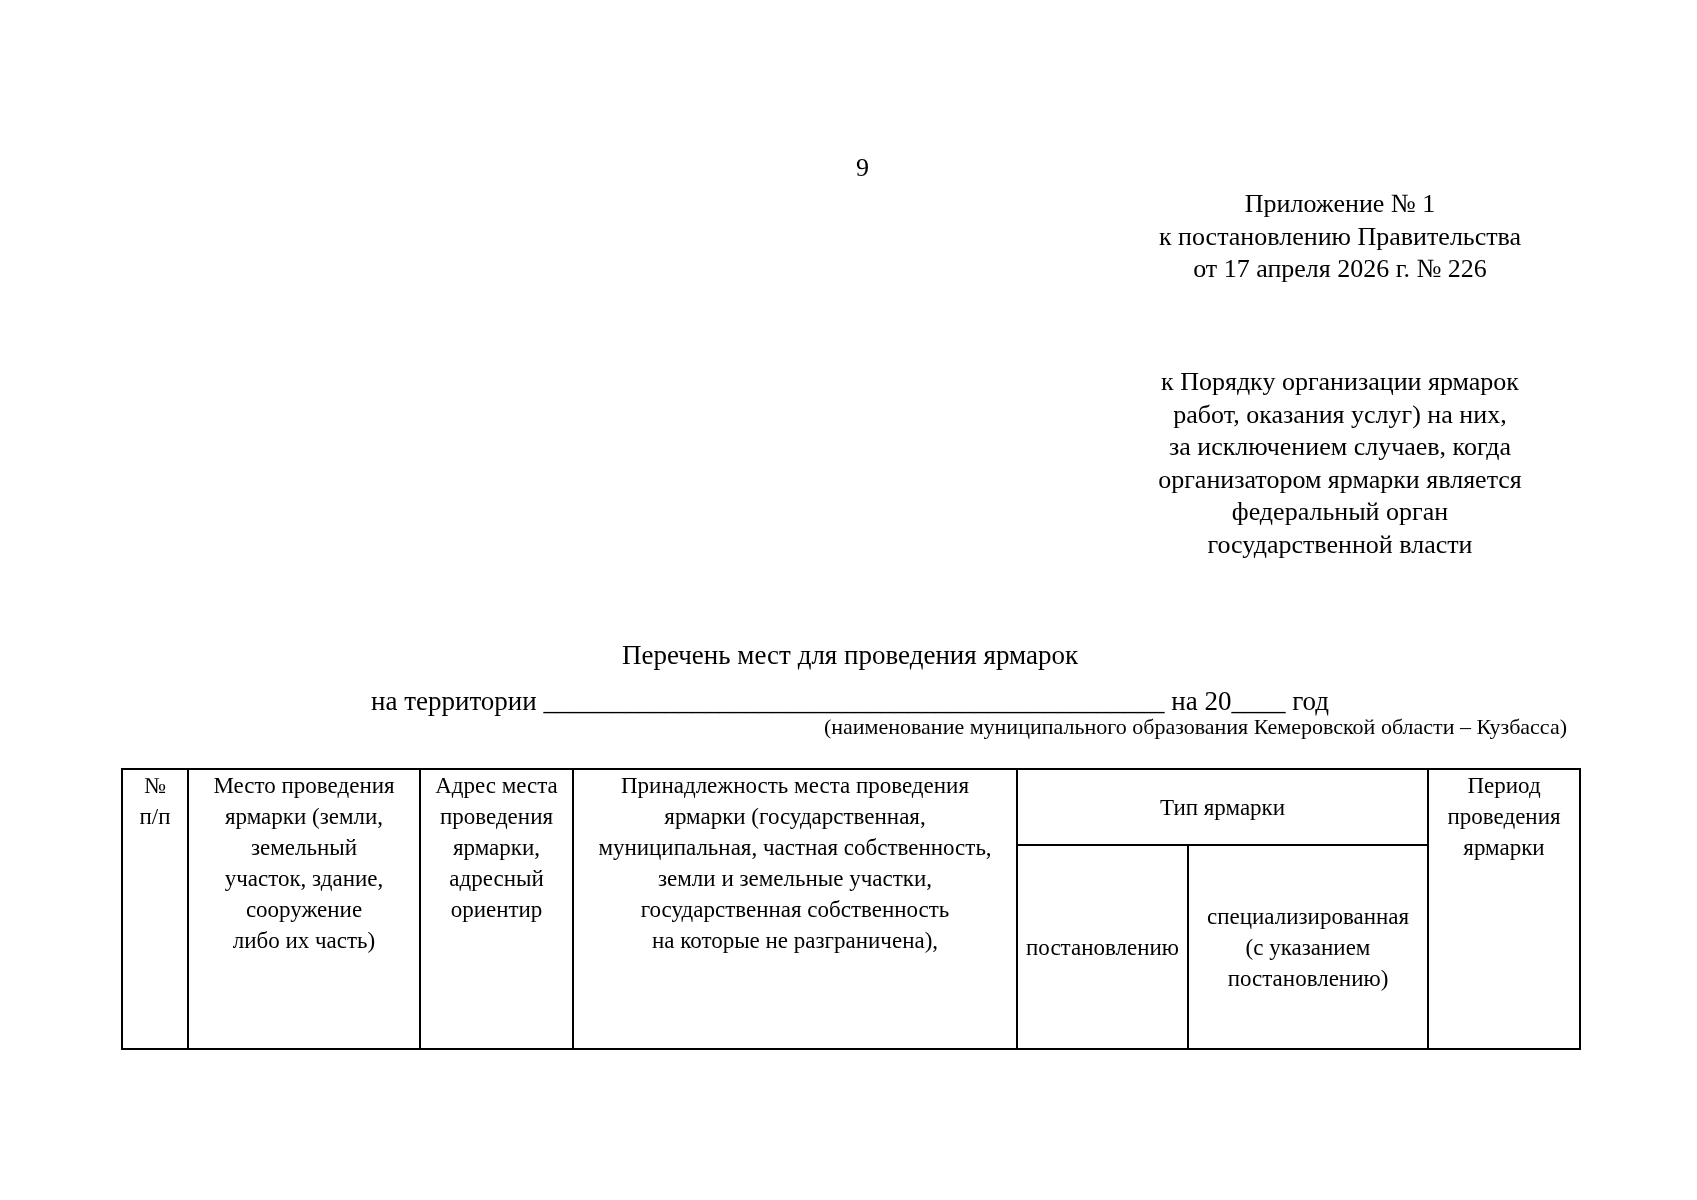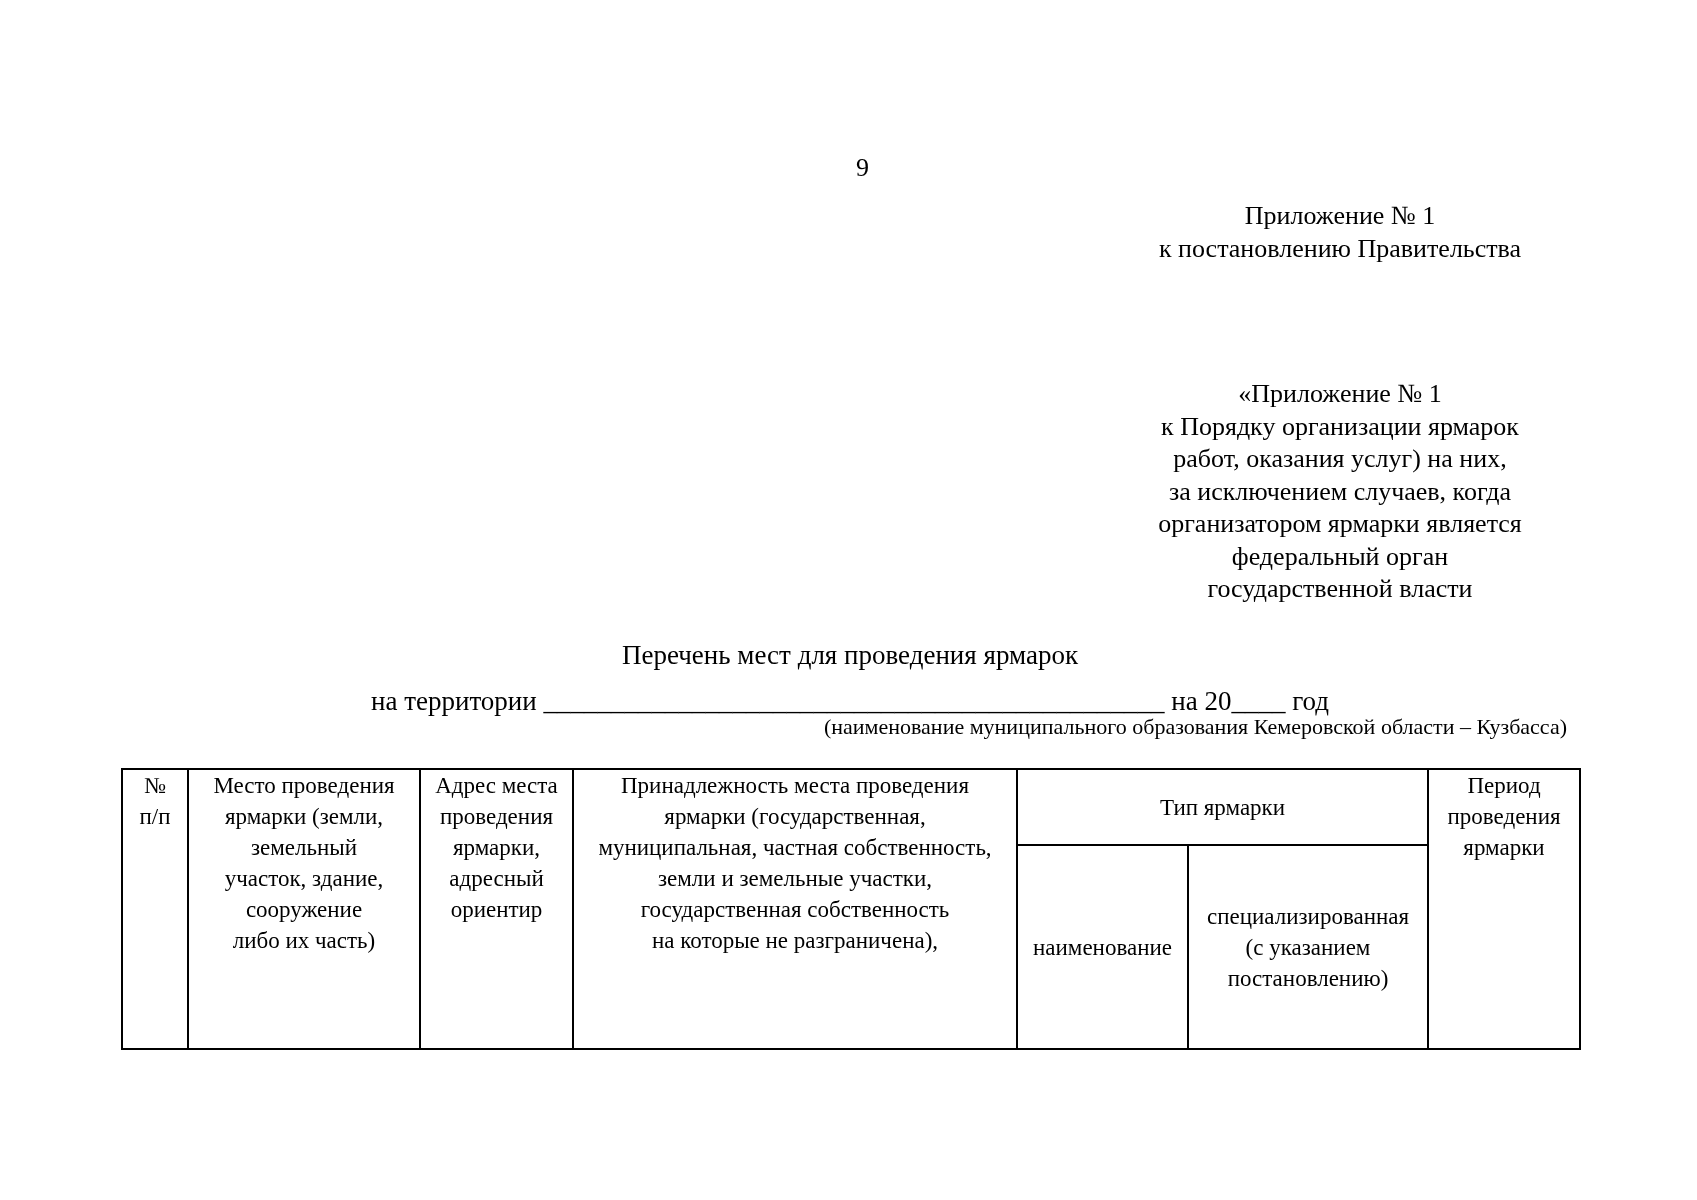--- a/index.html
+++ b/index.html
@@ -14,21 +14,20 @@
   .abs { position: absolute; }
   .page-number {
     top: 153px; left: 856px;
     font-size: 26px;
   }
   .annex-block {
     left: 1075px; width: 530px;
     text-align: center;
     font-size: 26px;
     line-height: 32.5px;
-    margin-top: 12px;
   }
   .annex-1 { top: 188px; }
   .annex-2 { top: 366px; }
   .doc-heading {
     top: 640px; left: 120px; width: 1460px;
     text-align: center;
     font-size: 27px;
   }
   .territory-line {
     top: 686px; left: 120px; width: 1460px;
@@ -67,24 +66,24 @@
   td.sub-cell { vertical-align: middle; }
 </style>
 </head>
 <body>
 
 <div class="abs page-number">9</div>
 
 <div class="abs annex-block annex-1">
   <div>Приложение № 1</div>
   <div>к постановлению Правительства</div>
+  <div>от 17 апреля 2026 г. № 226</div>
 </div>
 
 <div class="abs annex-block annex-2">
-  <div>«Приложение № 1</div>
   <div>к Порядку организации ярмарок</div>
   <div>работ, оказания услуг) на них,</div>
   <div>за исключением случаев, когда</div>
   <div>организатором ярмарки является</div>
   <div>федеральный орган</div>
   <div>государственной власти</div>
 </div>
 
 <div class="abs doc-heading">Перечень мест для проведения ярмарок</div>
 
@@ -124,19 +123,19 @@
 муниципальная, частная собственность,
 земли и  земельные участки,
 государственная собственность
 на которые не разграничена),</td>
       <td class="group-cell" colspan="2">Тип ярмарки</td>
       <td class="span-rows" rowspan="2">Период
 проведения
 ярмарки</td>
     </tr>
     <tr class="row-sub">
-      <td class="sub-cell">наименование</td>
+      <td class="sub-cell">постановлению</td>
       <td class="sub-cell">специализированная
 (с указанием
 постановлению)</td>
     </tr>
   </tbody>
 </table>
 
 </body></html>

